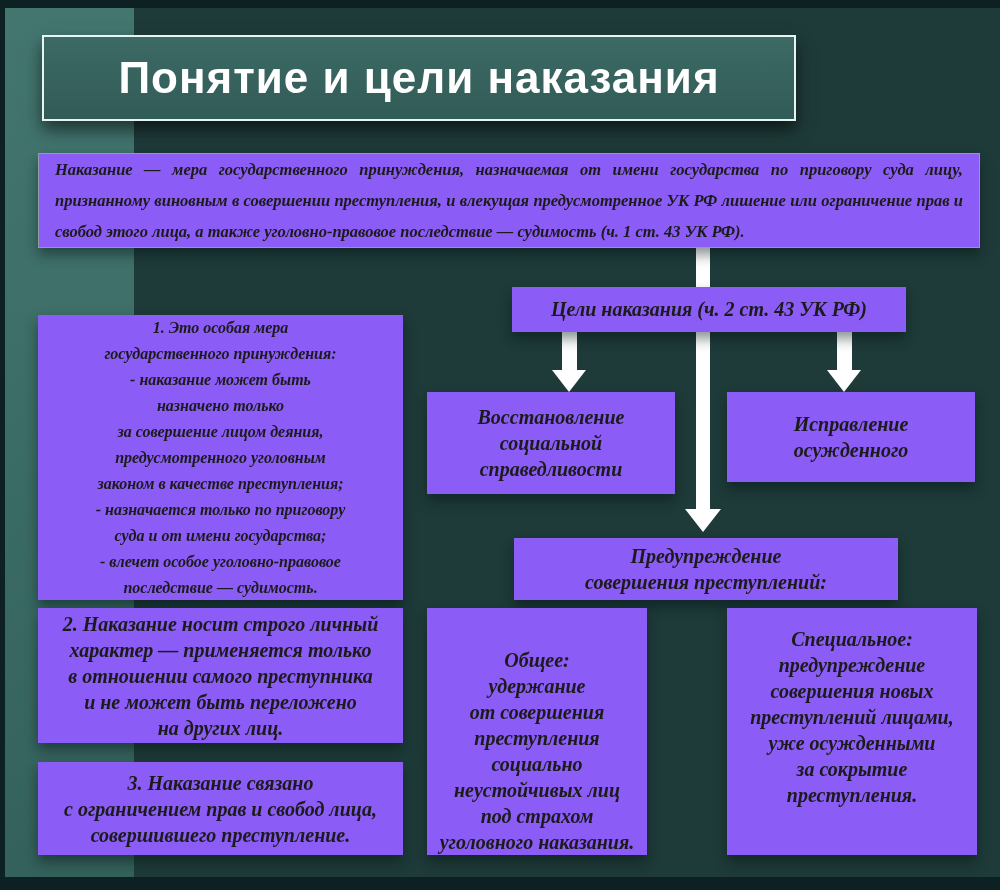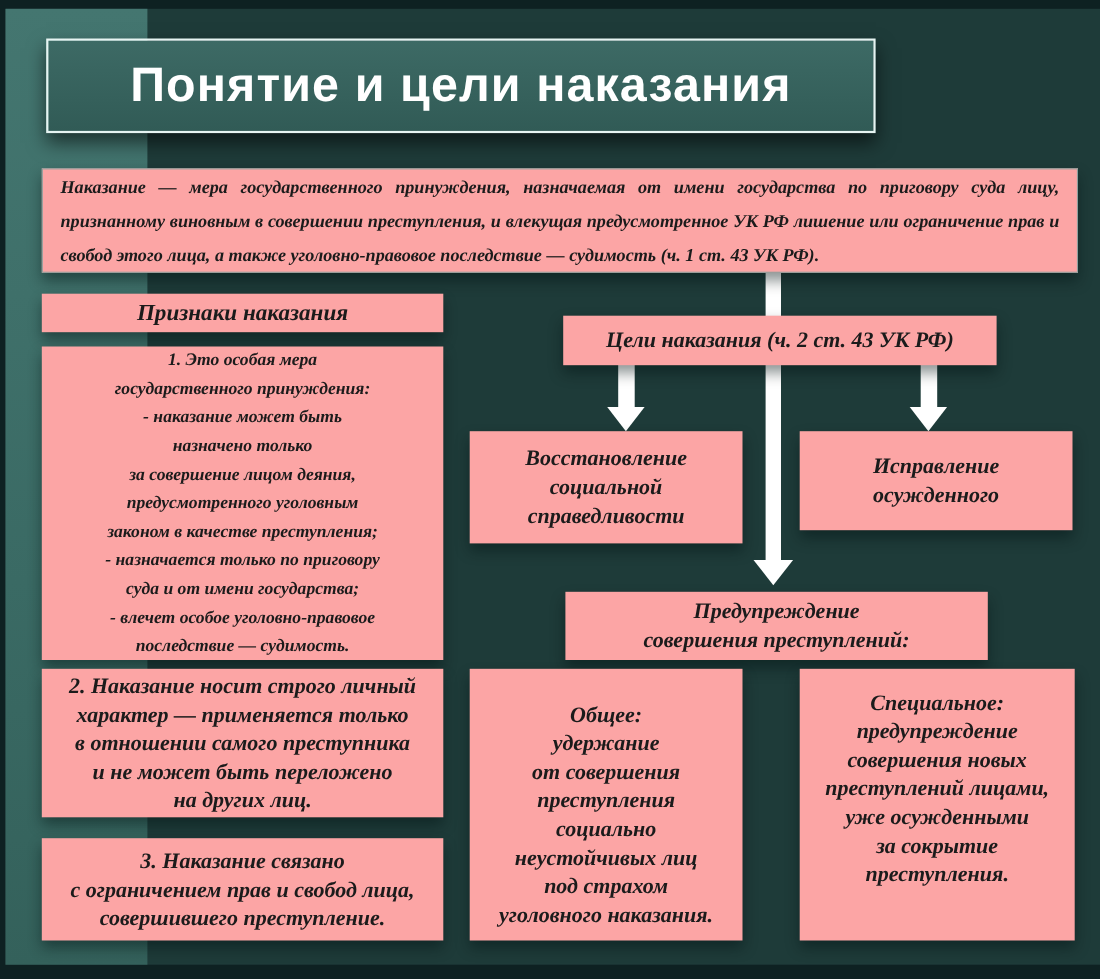--- a/index.html
+++ b/index.html
@@ -14,21 +14,21 @@
   .panel{
     position:absolute;left:5px;top:8px;width:995px;height:869px;
     background:#1e3b39;
   }
   .stripe{
     position:absolute;left:0;top:0;width:129px;height:100%;
     background:linear-gradient(180deg,#447670 0%,#3a6a64 60%,#34615b 100%);
   }
   .box{
     position:absolute;
-    background:#fca5a5;
+    background:#8b5cf6;
     color:#1b1b1b;
     font-weight:bold;font-style:italic;
     display:flex;align-items:center;justify-content:center;
     text-align:center;
     box-shadow:0 7px 12px rgba(3,18,18,.45);
     z-index:2;
     box-sizing:border-box;
   }
   .ml{white-space:pre-line;}
   .title-box{
@@ -52,22 +52,22 @@
     text-align:justify;
   }
   .signs-header{left:38px;top:267px;width:365px;height:35px;font-size:21px;}
   .sign1{left:38px;top:315px;width:365px;height:285px;font-size:16px;line-height:26px;padding:0 4px;}
   .sign2{left:38px;top:608px;width:365px;height:135px;font-size:20px;line-height:26px;padding:0 4px;}
   .sign3{left:38px;top:762px;width:365px;height:93px;font-size:20px;line-height:26px;padding:0 12px;}
   .goals-header{left:512px;top:287px;width:394px;height:45px;font-size:20px;}
   .goal-restoration{left:427px;top:392px;width:248px;height:102px;font-size:20px;line-height:26px;}
   .goal-correction{left:727px;top:392px;width:248px;height:90px;font-size:20px;line-height:26px;}
   .prevention-header{left:514px;top:538px;width:384px;height:62px;font-size:20px;line-height:26px;}
-  .prevention-general{left:427px;top:608px;width:248px;height:247px;font-size:20px;line-height:26px;
-    align-items:center;padding-top:18px;}
+  .prevention-general{left:427px;top:608px;width:220px;height:247px;font-size:20px;line-height:26px;
+    align-items:flex-end;padding-top:18px;}
   .prevention-special{left:727px;top:608px;width:250px;height:247px;font-size:20px;line-height:26px;
     align-items:flex-start;padding-top:18px;}
   .stem{position:absolute;background:#ffffff;z-index:1;}
   .stem-center{left:696px;top:248px;width:14px;height:264px;}
   .stem-left{left:562px;top:330px;width:15px;height:42px;}
   .stem-right{left:837px;top:330px;width:15px;height:42px;}
   .head{position:absolute;width:0;height:0;z-index:1;
     border-left:18px solid transparent;border-right:18px solid transparent;
     border-top:23px solid #ffffff;}
   .head-center{left:685px;top:509px;}
@@ -90,23 +90,20 @@
   <div class="head head-right"></div>
 
   <div class="title-box">
     <span>Понятие и цели наказания</span>
   </div>
 
   <div class="box def-box">
     <span>Наказание — мера государственного принуждения, назначаемая от имени государства по приговору суда лицу, признанному виновным в совершении преступления, и влекущая предусмотренное УК РФ лишение или ограничение прав и свобод этого лица, а также уголовно-правовое последствие — судимость (ч. 1 ст. 43 УК РФ).</span>
   </div>
 
-  <div class="box signs-header">
-    <span>Признаки наказания</span>
-  </div>
   <div class="box sign1">
     <span class="ml">1. Это особая мера
 государственного принуждения:
 - наказание может быть
 назначено только
 за совершение лицом деяния,
 предусмотренного уголовным
 законом в качестве преступления;
 - назначается только по приговору
 суда и от имени государства;

